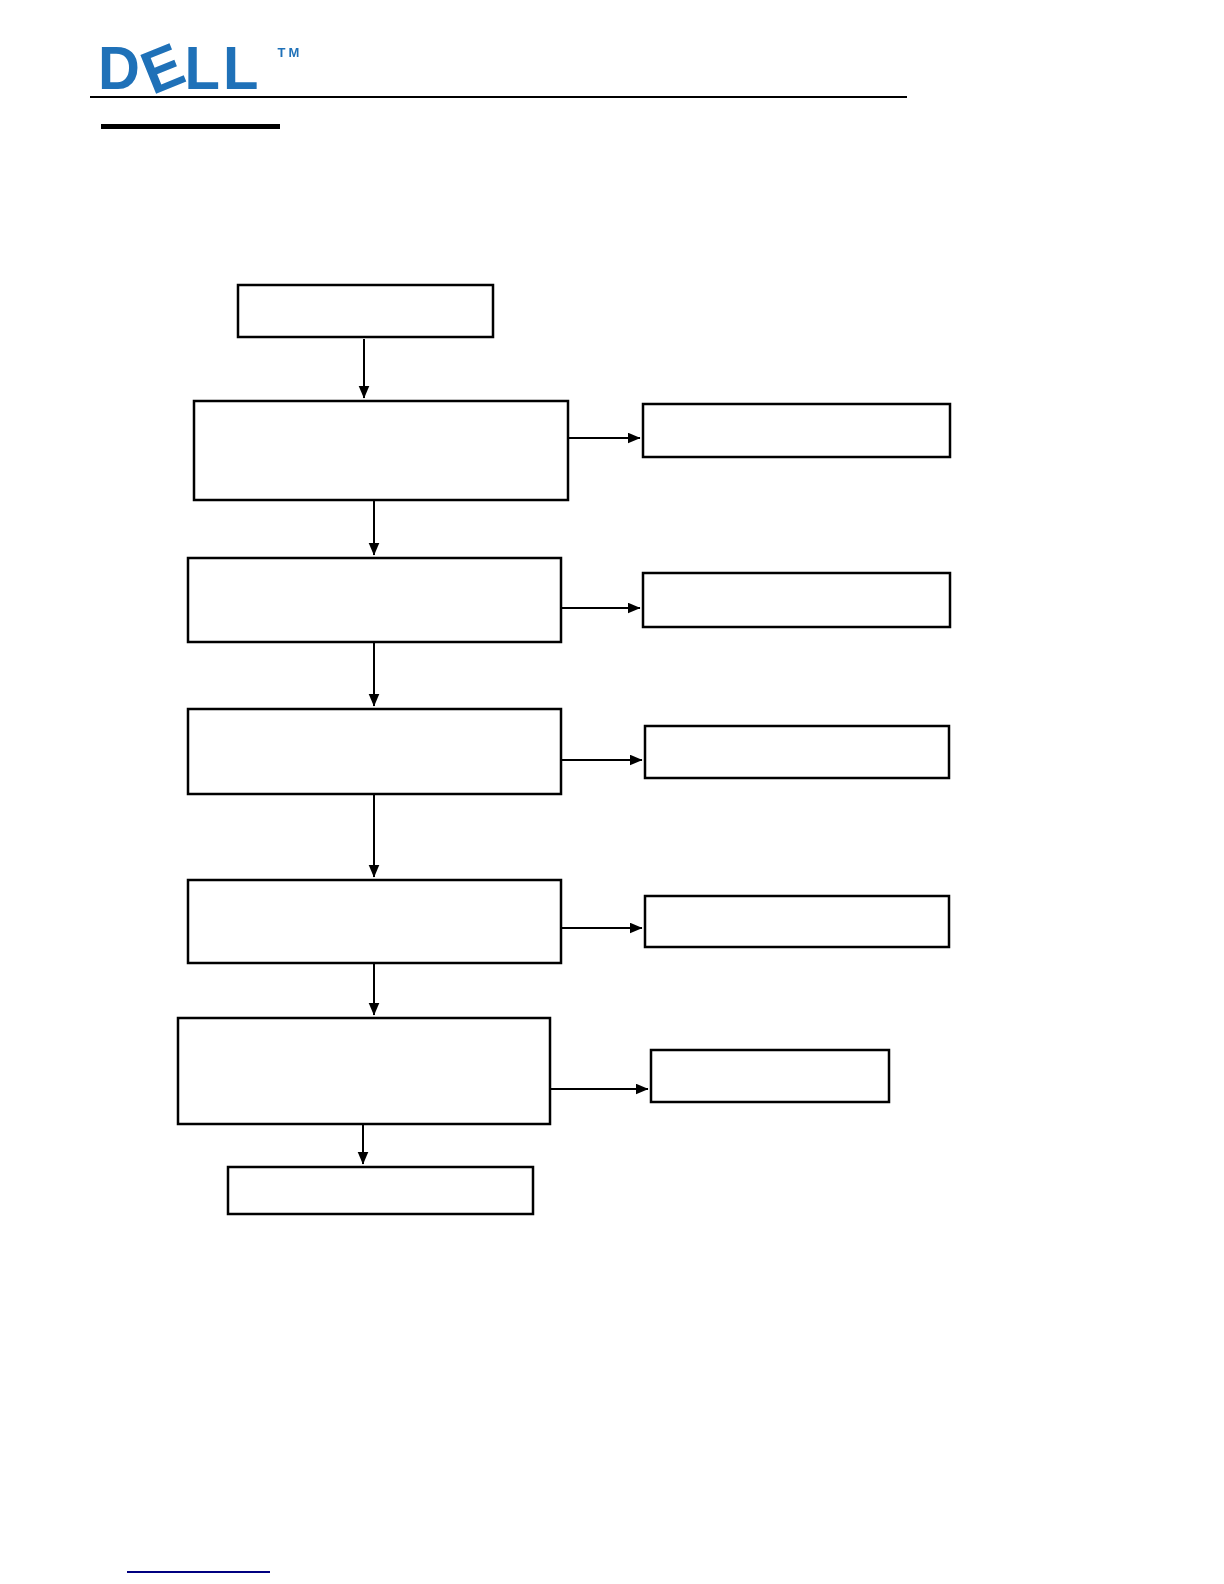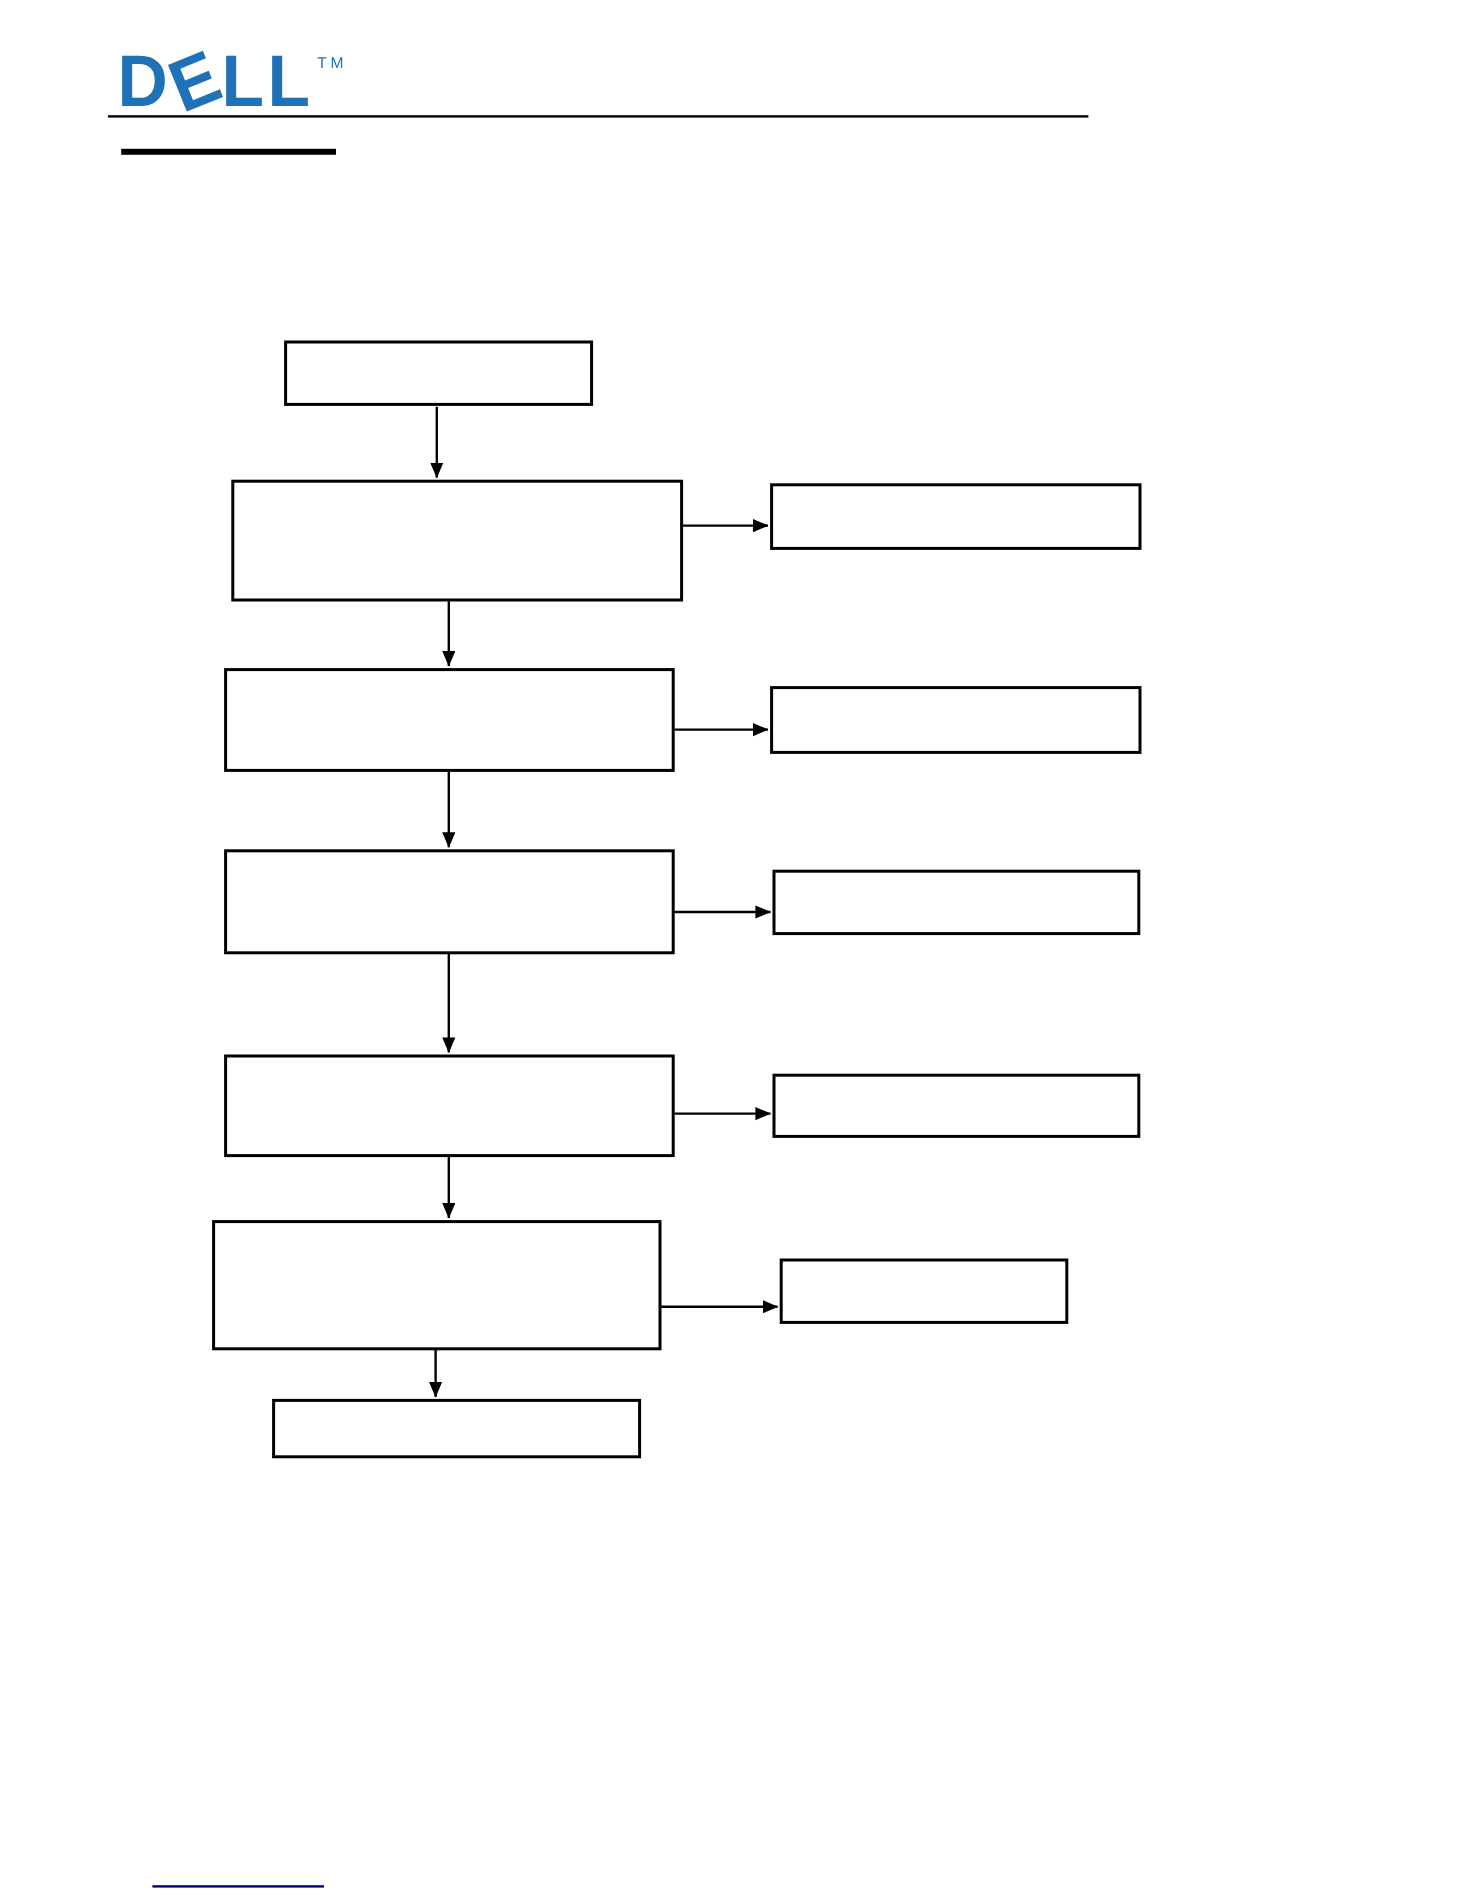--- a/index.html
+++ b/index.html
@@ -30,22 +30,22 @@
     font-size: 58px;
     line-height: 48px;
     transform: scaleY(1.05);
   }
   .logo .e {
     transform: rotate(-22deg) scaleY(1.05);
   }
   .logo .tm {
     font-size: 13px;
     line-height: 13px;
-    font-weight: normal;
-    margin-left: 3px;
+    font-weight: bold;
+    margin-left: 16px;
     margin-top: 2px;
   }
   .header-rule {
     position: absolute;
     left: 90px;
     top: 96px;
     width: 817px;
     height: 2px;
   }
   .heading-underline {

